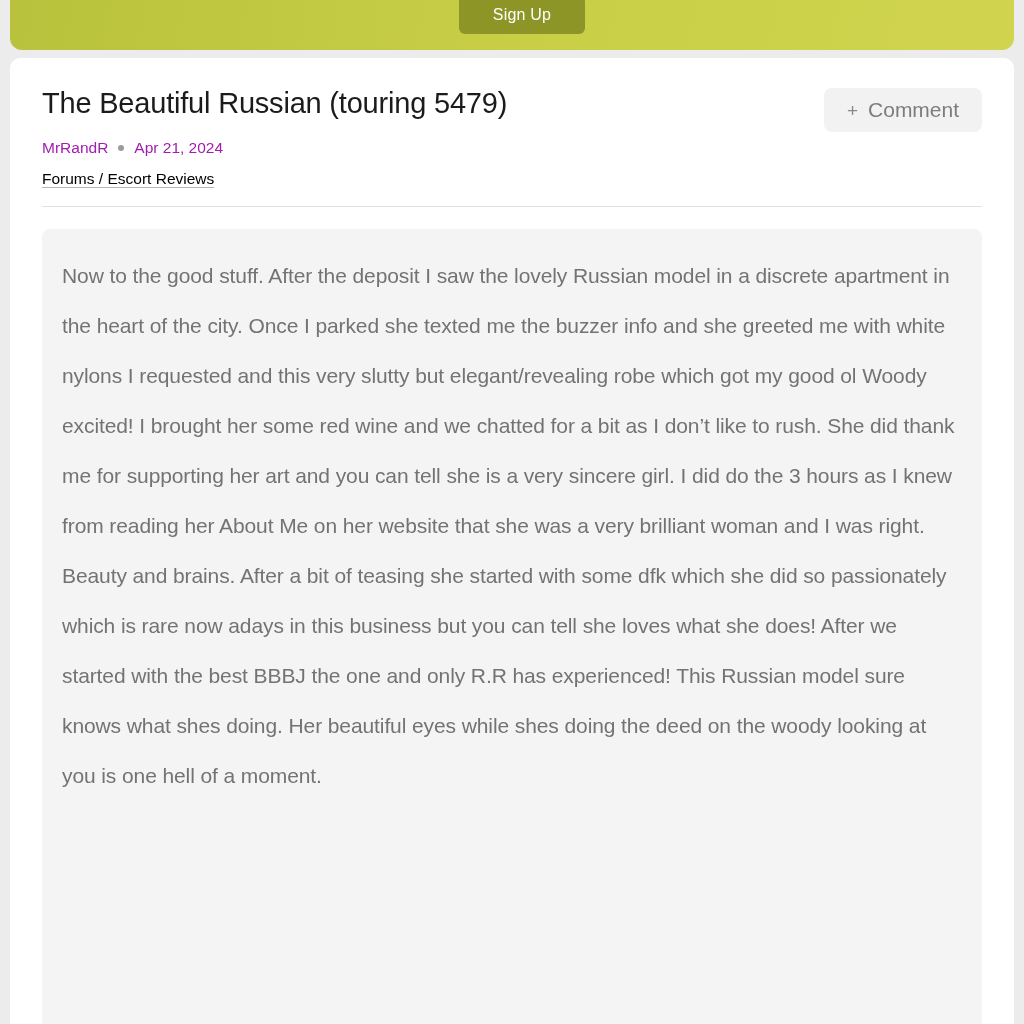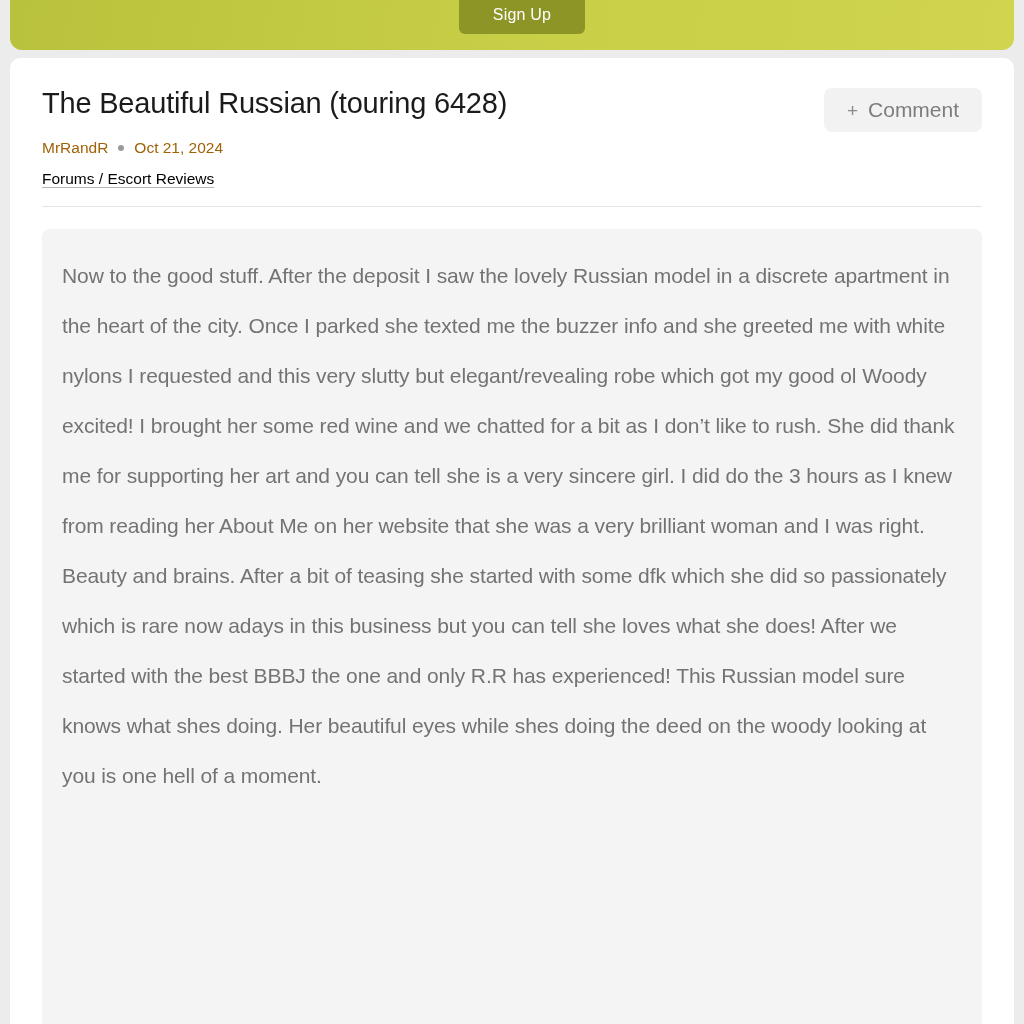--- a/index.html
+++ b/index.html
@@ -66,21 +66,21 @@
     color: #1b1b1b;
     font-weight: 400;
     line-height: 1.2;
     letter-spacing: -0.2px;
     max-width: 790px;
   }
 
   .meta {
     margin-top: 18px;
     font-size: 15.5px;
-    color: #a16207;
+    color: #a21caf;
     display: flex;
     align-items: center;
     gap: 10px;
   }
   .meta .dot {
     width: 6px; height: 6px;
     border-radius: 50%;
     background: #9b9b9b;
     display: inline-block;
   }
@@ -154,26 +154,26 @@
 
   <div class="banner">
     <div class="signup-btn">
       <span>Sign Up</span>
     </div>
   </div>
 
   <div class="card">
     <div class="card-inner">
 
-      <h1 class="title">The Beautiful Russian (touring 6428)</h1>
+      <h1 class="title">The Beautiful Russian (touring 5479)</h1>
 
       <div class="meta">
         <span>MrRandR</span>
         <span class="dot"></span>
-        <span>Oct 21, 2024</span>
+        <span>Apr 21, 2024</span>
       </div>
 
       <div class="breadcrumb">Forums / Escort Reviews</div>
 
       <div class="divider"></div>
 
       <div class="comment-btn">
         <span class="plus">+</span>
         <span class="lbl">Comment</span>
       </div>

